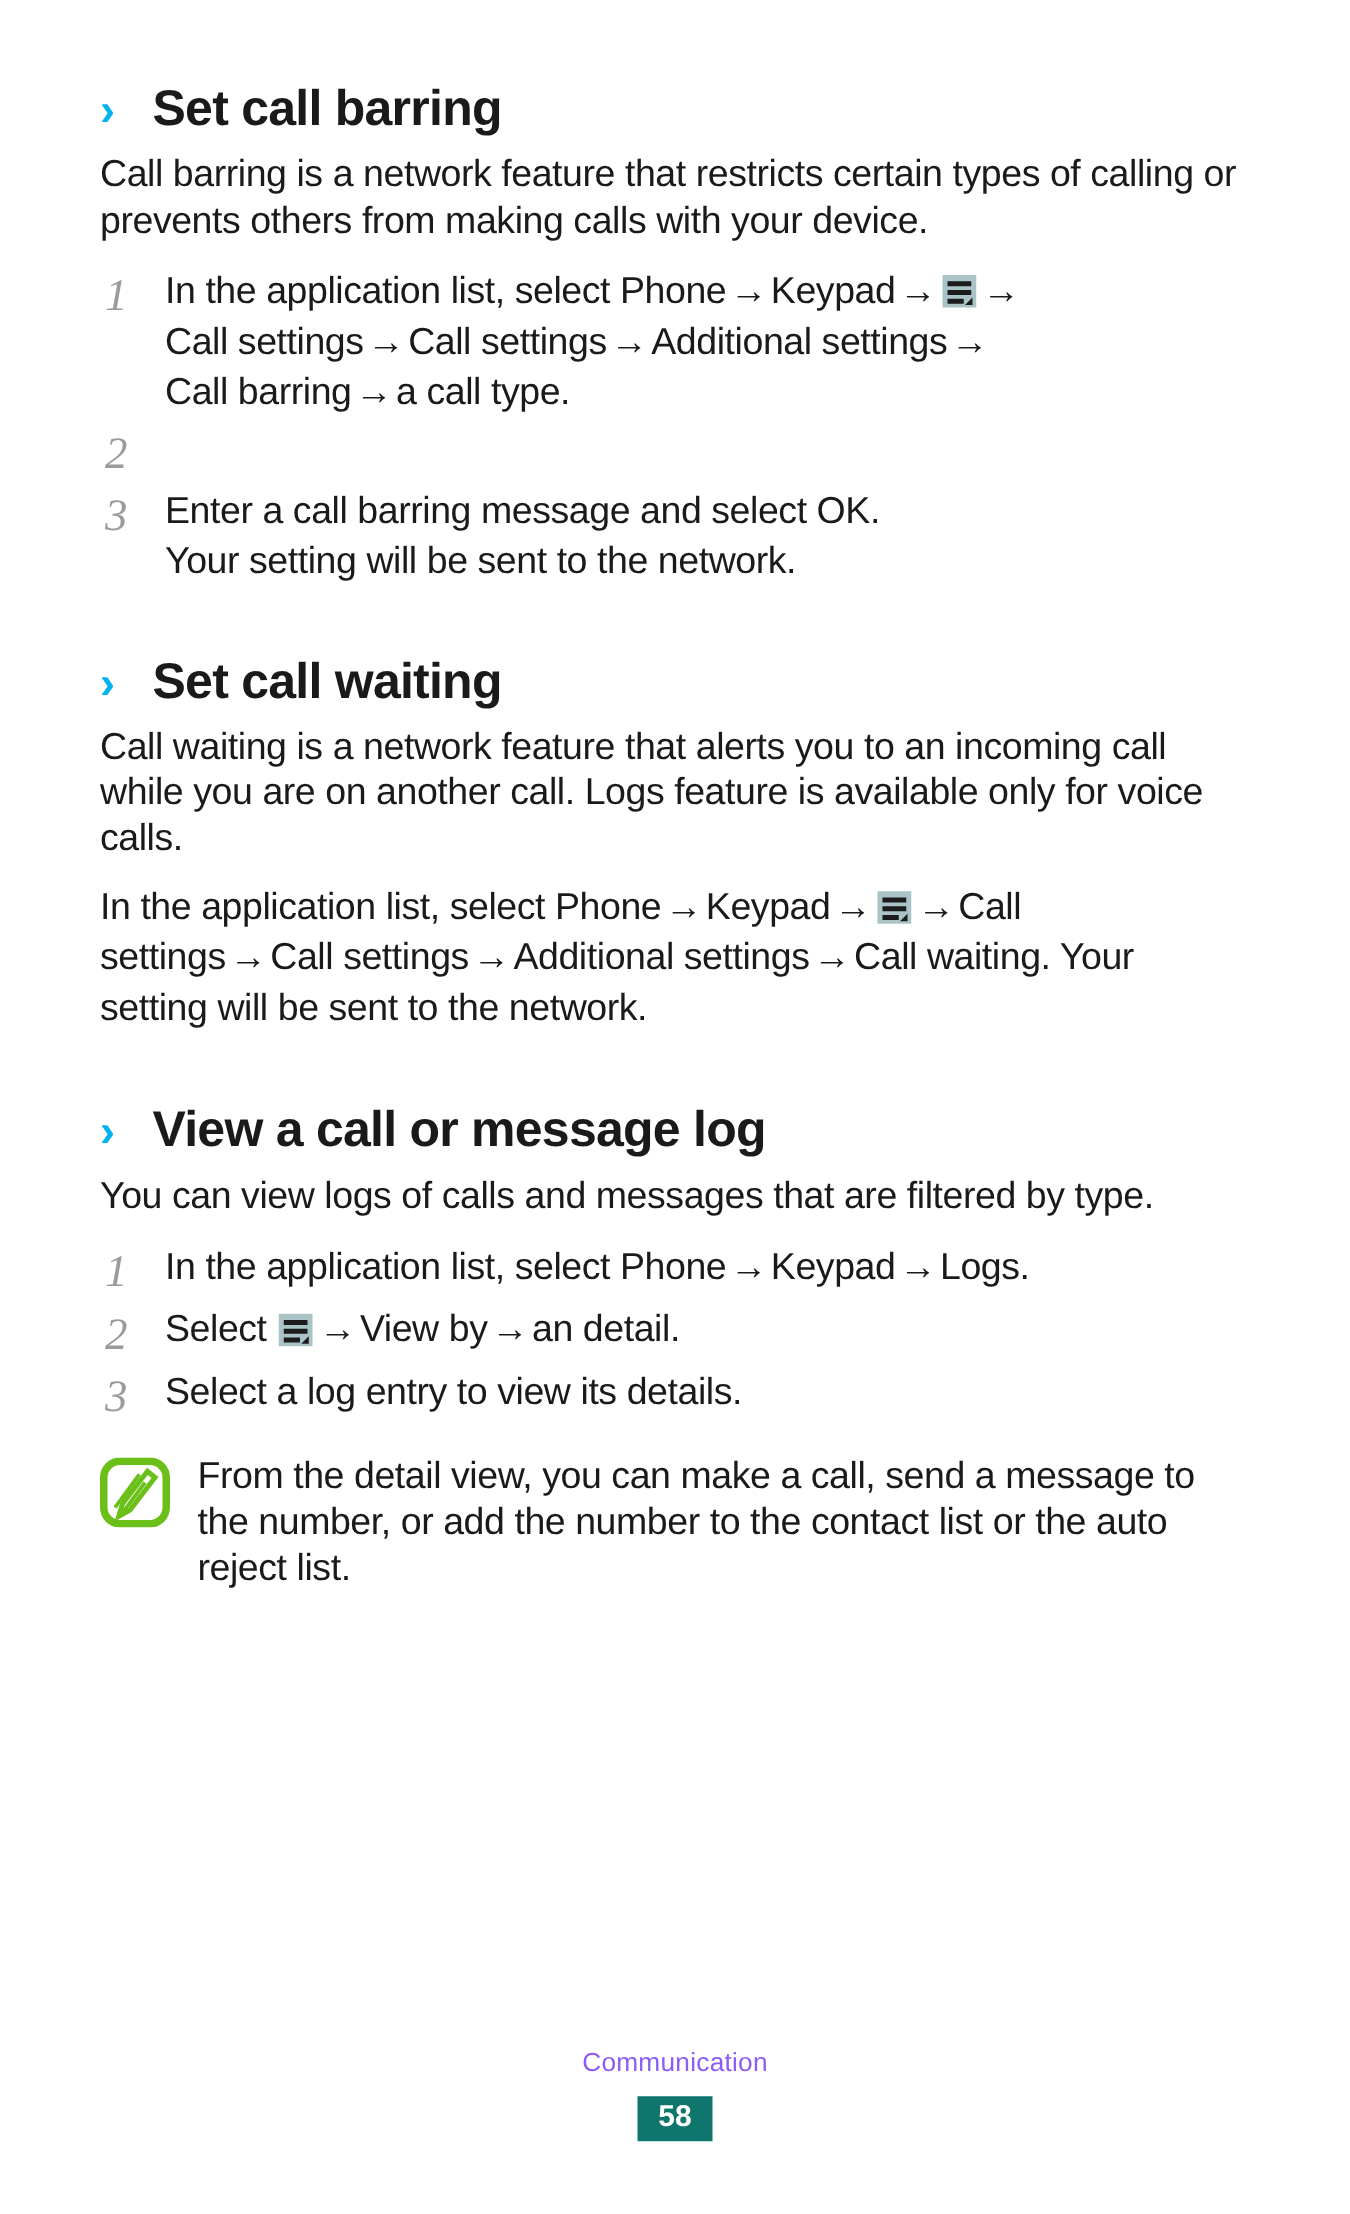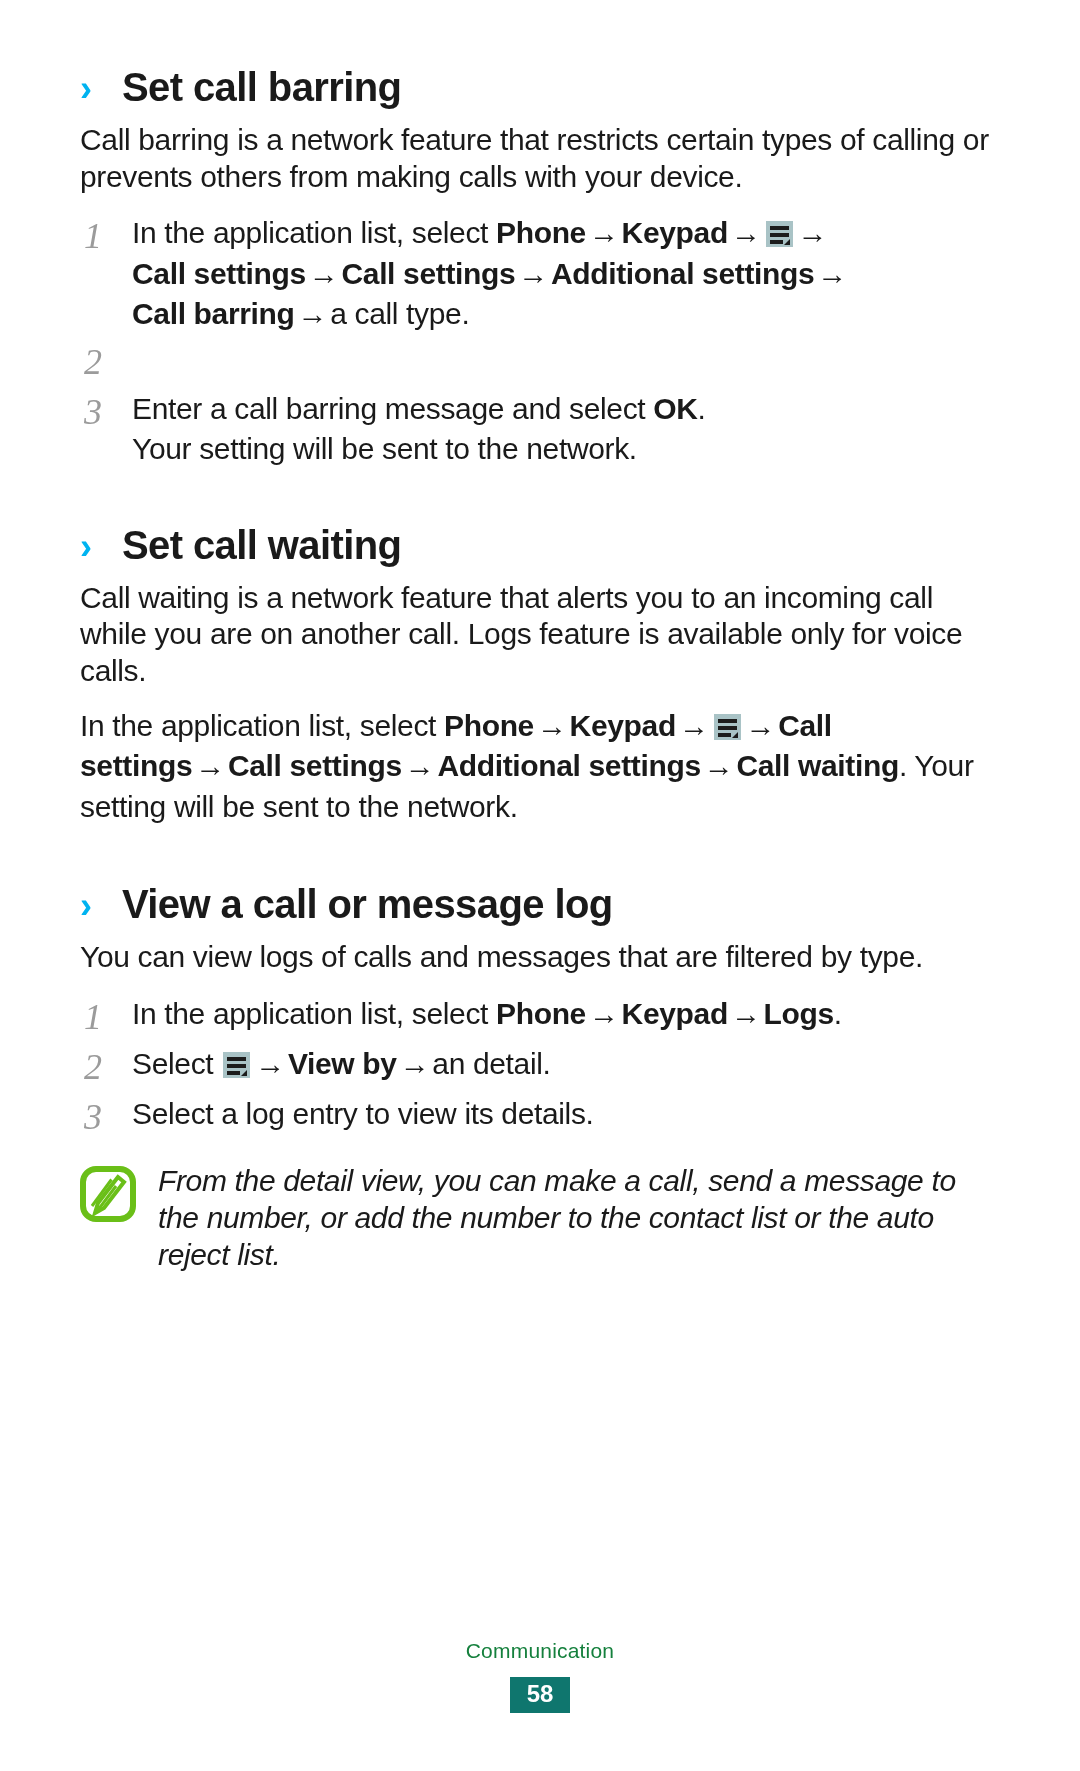--- a/index.html
+++ b/index.html
@@ -88,21 +88,21 @@
     line-height: 1.35;
     letter-spacing: -0.35px;
   }
   .plain-step {
     font-size: 30px;
     line-height: 1.35;
     letter-spacing: -0.35px;
     margin-top: 16px;
     max-width: 930px;
   }
-  b, strong { font-weight: bold; }
+  b, strong { font-weight: normal; }
   .arrow {
     font-weight: normal;
     padding: 0 3px;
   }
 
   
   .menu-icon {
     display: inline-block;
     width: 27px;
     height: 26px;
@@ -129,21 +129,20 @@
     border-left: 6px solid transparent;
     border-bottom: 6px solid #1c1c1c;
   }
 
   
   .note {
     display: flex;
     align-items: flex-start;
     margin-top: 22px;
     gap: 22px;
-    font-style: italic;
   }
   .note-icon {
     flex: 0 0 auto;
     width: 56px;
     height: 56px;
     margin-top: 4px;
   }
   .note-text {
     flex: 1 1 auto;
     font-size: 30px;
@@ -155,21 +154,21 @@
   
   .footer {
     position: absolute;
     left: 0;
     bottom: 58px;
     width: 1080px;
     text-align: center;
   }
   .footer-title {
     font-size: 21px;
-    color: #15803d;
+    color: #8b5cf6;
     letter-spacing: 0.2px;
     margin-bottom: 14px;
   }
   .page-badge {
     display: inline-block;
     background: #0f766e;
     color: #ffffff;
     font-size: 24px;
     font-weight: bold;
     padding: 5px 17px 7px 17px;

